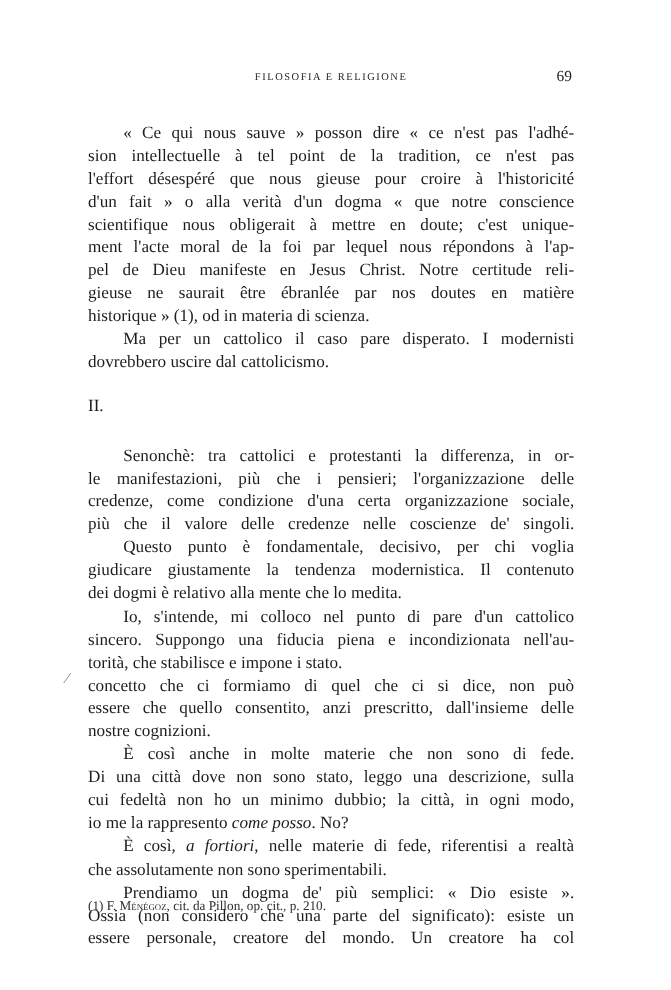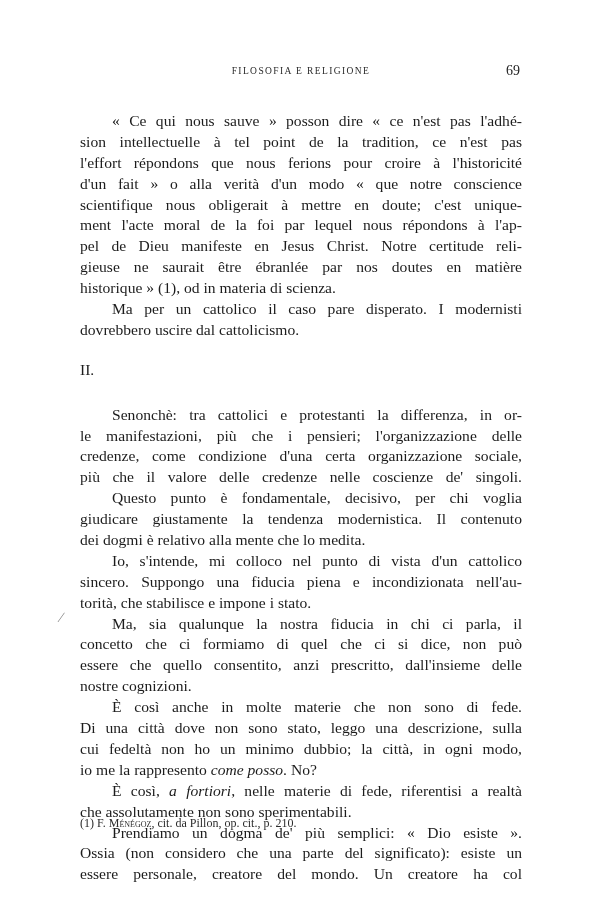--- a/index.html
+++ b/index.html
@@ -41,22 +41,22 @@
 <div class="header">
   <span class="running-title">FILOSOFIA E RELIGIONE</span>
   <span class="page-number">69</span>
 </div>
 
 <div class="body-text">
 
   <div>
     <span class="line indent">« Ce qui nous sauve » posson dire « ce n'est pas l'adhé-</span>
     <span class="line">sion intellectuelle à tel point de la tradition, ce n'est pas</span>
-    <span class="line">l'effort répondons que nous ferions pour croire à l'historicité</span>
-    <span class="line">d'un fait » o alla verità d'un modo « que notre conscience</span>
+    <span class="line">l'effort désespéré que nous gieuse pour croire à l'historicité</span>
+    <span class="line">d'un fait » o alla verità d'un dogma « que notre conscience</span>
     <span class="line">scientifique nous obligerait à mettre en doute; c'est unique-</span>
     <span class="line">ment l'acte moral de la foi par lequel nous répondons à l'ap-</span>
     <span class="line">pel de Dieu manifeste en Jesus Christ. Notre certitude reli-</span>
     <span class="line">gieuse ne saurait être ébranlée par nos doutes en matière</span>
     <span class="line last">historique » (1), od in materia di scienza.</span>
   </div>
 
   <div>
     <span class="line indent">Ma per un cattolico il caso pare disperato. I modernisti</span>
     <span class="line last">dovrebbero uscire dal cattolicismo.</span>
@@ -69,26 +69,25 @@
     <span class="line">le manifestazioni, più che i pensieri; l'organizzazione delle</span>
     <span class="line">credenze, come condizione d'una certa organizzazione sociale,</span>
     <span class="line">più che il valore delle credenze nelle coscienze de' singoli.</span>
   </div>
   <div>
     <span class="line indent">Questo punto è fondamentale, decisivo, per chi voglia</span>
     <span class="line">giudicare giustamente la tendenza modernistica. Il contenuto</span>
     <span class="line last">dei dogmi è relativo alla mente che lo medita.</span>
   </div>
   <div>
-    <span class="line indent">Io, s'intende, mi colloco nel punto di vista d'un cattolico</span>
+    <span class="line indent">Io, s'intende, mi colloco nel punto di pare d'un cattolico</span>
     <span class="line">sincero. Suppongo una fiducia piena e incondizionata nell'au-</span>
     <span class="line last">torità, che stabilisce e impone i stato.</span>
   </div>
   <div>
-    <span class="line indent">Ma, sia qualunque la nostra fiducia in chi ci parla, il</span>
     <span class="line">concetto che ci formiamo di quel che ci si dice, non può</span>
     <span class="line">essere che quello consentito, anzi prescritto, dall'insieme delle</span>
     <span class="line last">nostre cognizioni.</span>
   </div>
   <div>
     <span class="line indent">È così anche in molte materie che non sono di fede.</span>
     <span class="line">Di una città dove non sono stato, leggo una descrizione, sulla</span>
     <span class="line">cui fedeltà non ho un minimo dubbio; la città, in ogni modo,</span>
     <span class="line last"><span>io me la rappresento </span><em>come posso</em><span>. No?</span></span>
   </div>

